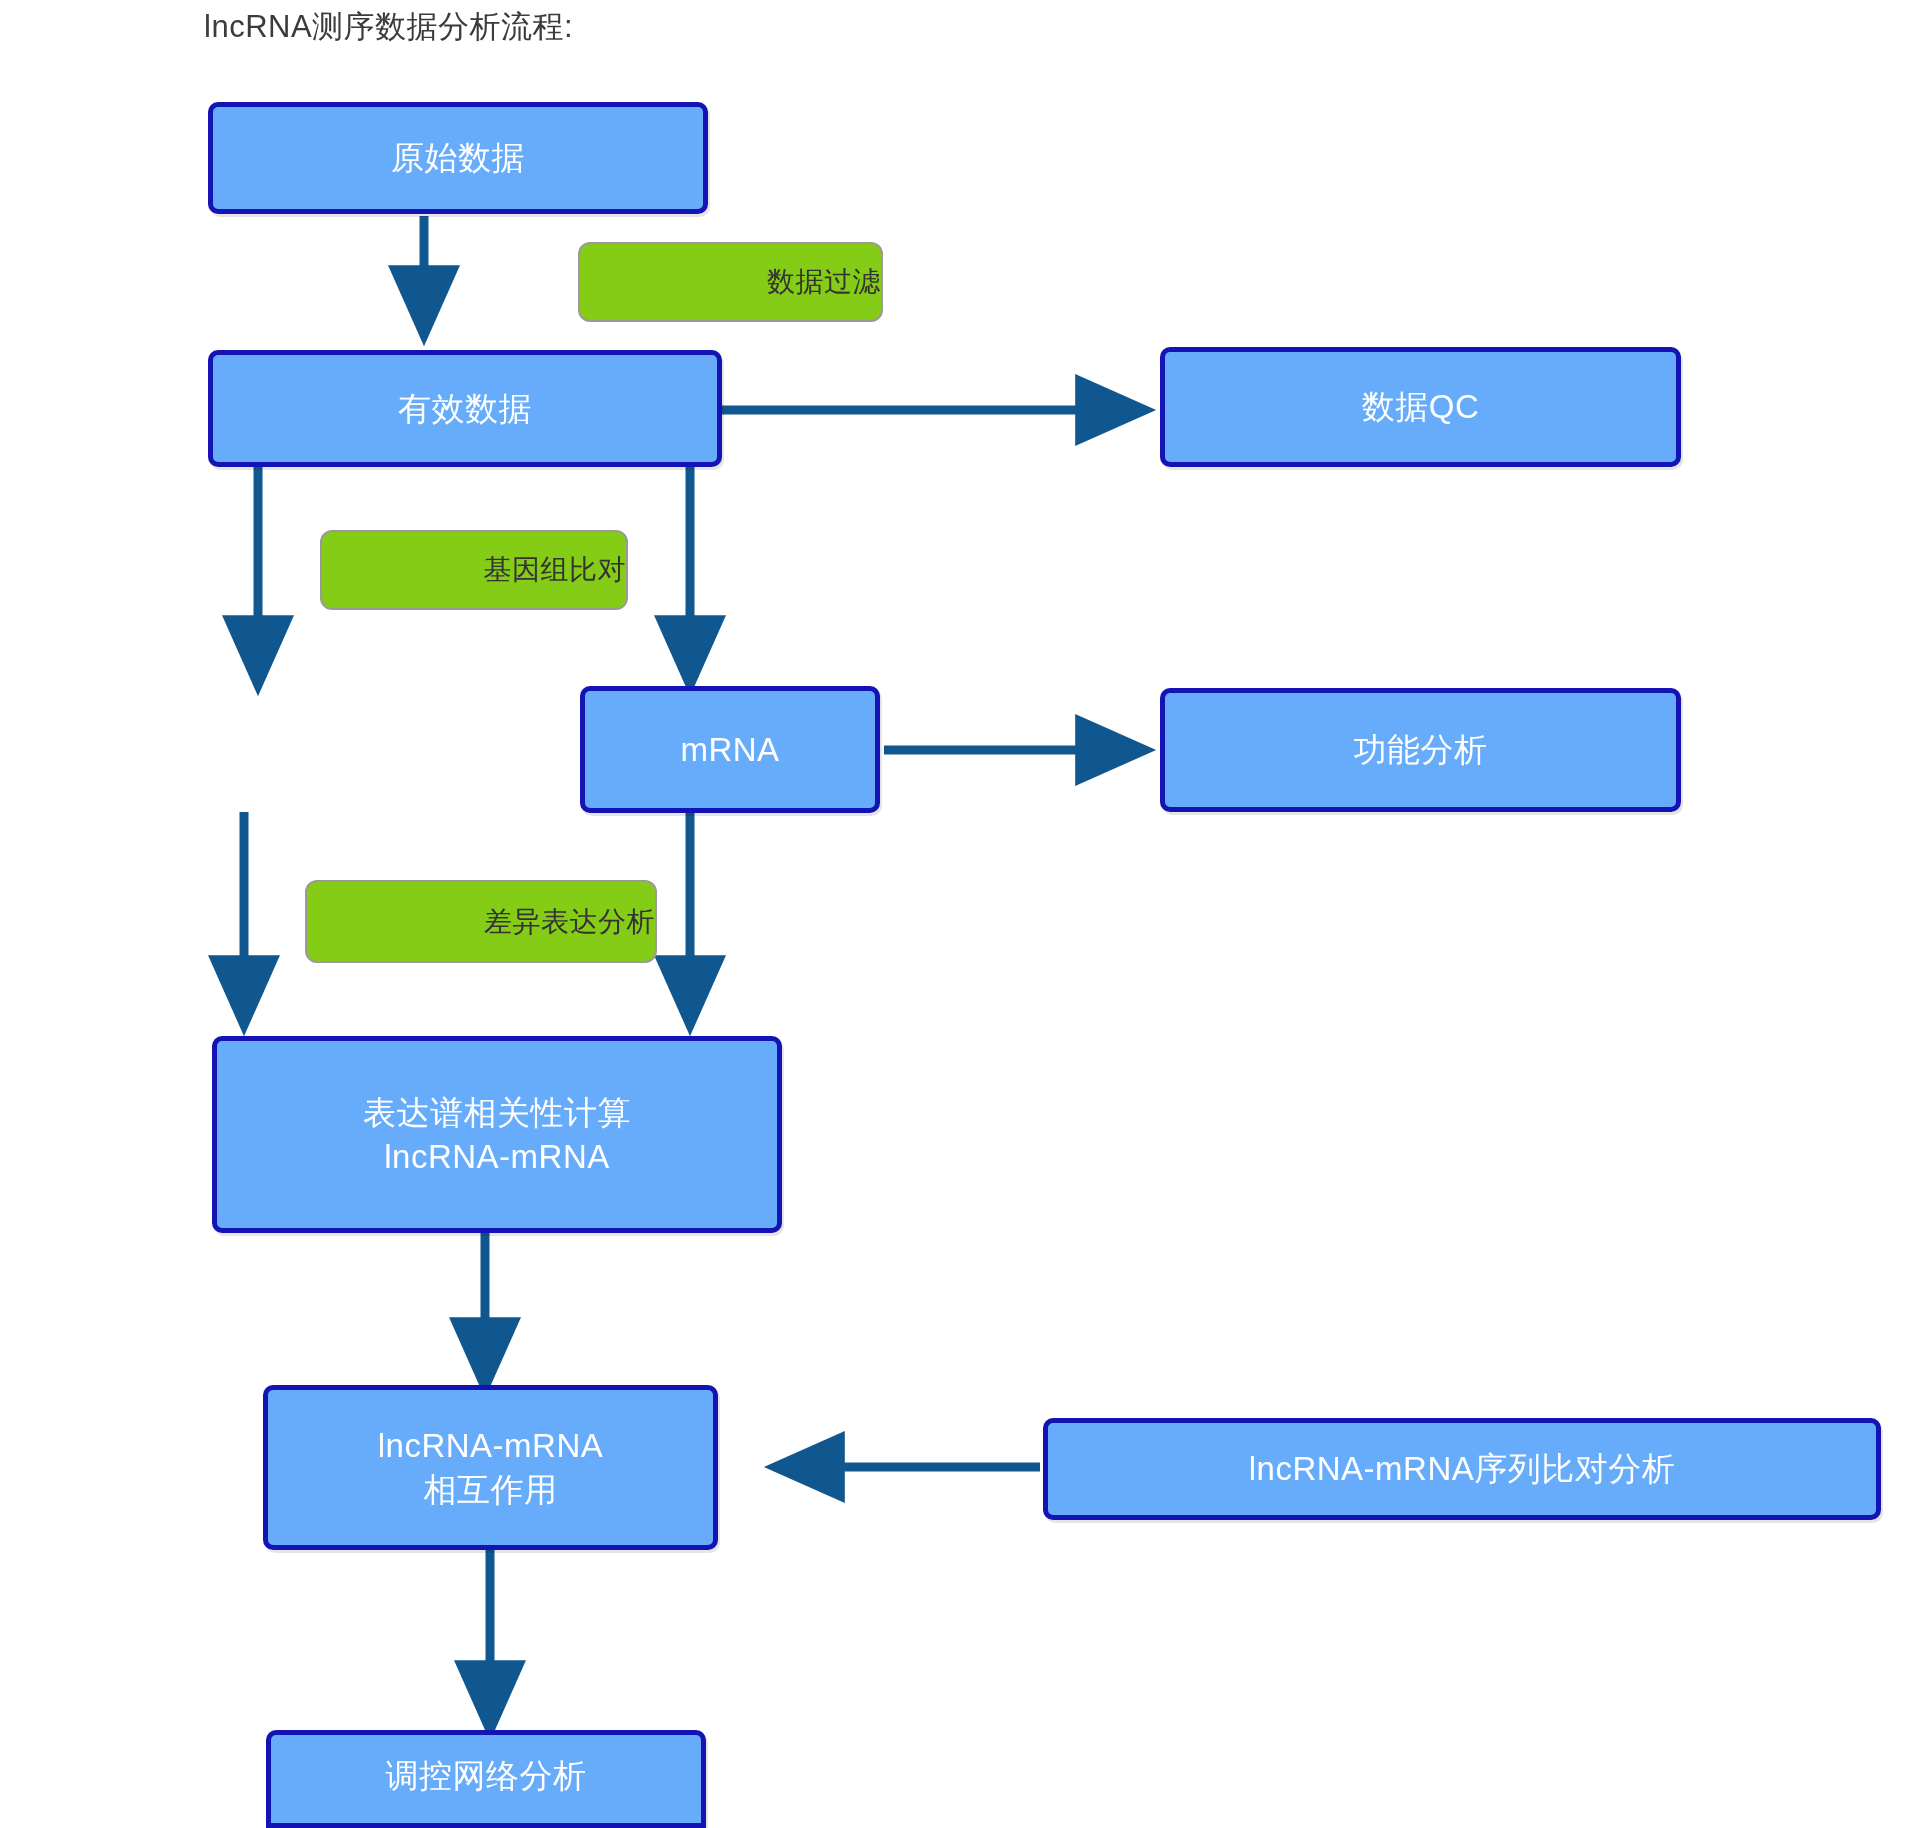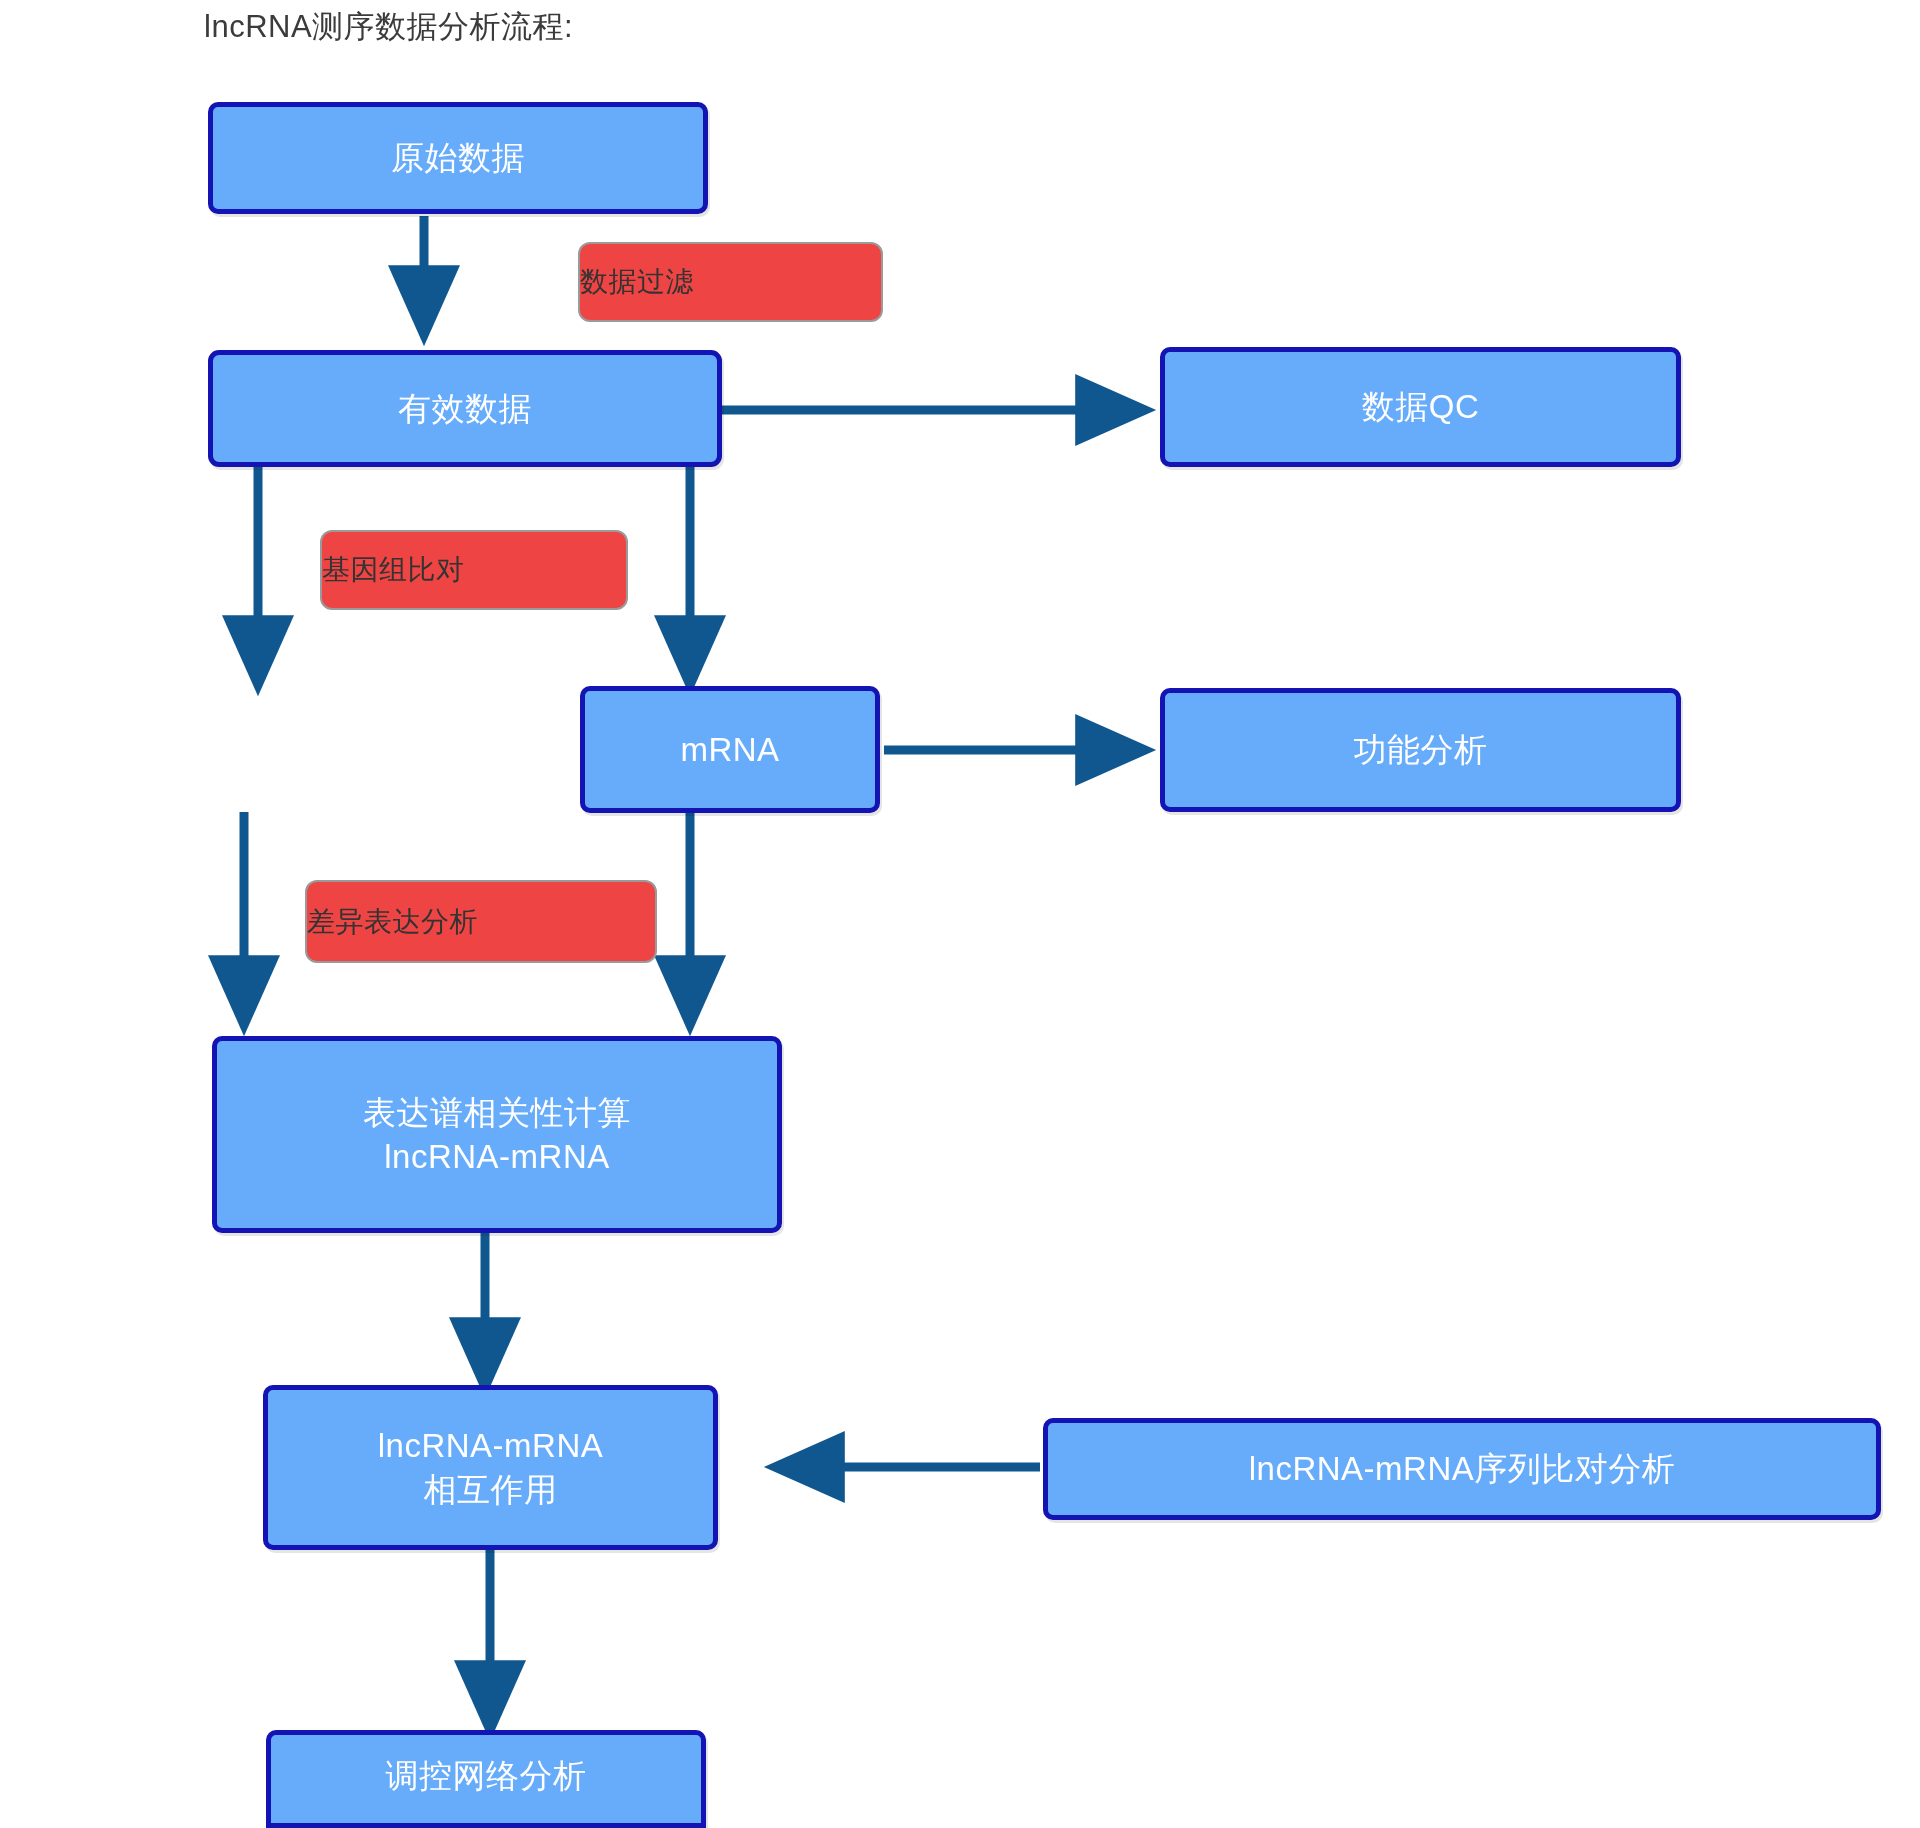--- a/index.html
+++ b/index.html
@@ -61,27 +61,27 @@
     width: 100%;
     padding: 0 14px;
   }
   .node .line2 {
     display: block;
   }
   
   .caption {
     position: absolute;
     box-sizing: border-box;
-    background: #ef4444;
+    background: #84cc16;
     border: 2px solid #9a9a9a;
     border-radius: 12px;
     color: #333333;
     display: flex;
     align-items: center;
-    justify-content: flex-start;
+    justify-content: flex-end;
     font-size: 28px;
     letter-spacing: 0.5px;
     z-index: 3;
     white-space: nowrap;
   }
 </style>
 </head>
 <body>
 
 <div id="canvas">
@@ -113,21 +113,21 @@
 
     <line x1="1040" y1="1467" x2="780" y2="1467" stroke="#11578f" stroke-width="9" marker-end="url(#arrowhead)"></line>
 
     <line x1="490" y1="1550" x2="490" y2="1725" stroke="#11578f" stroke-width="9" marker-end="url(#arrowhead)"></line>
   </svg>
 
   <div class="node" style="left:208px; top:102px; width:500px; height:112px;">
     <span class="node-text">原始数据</span>
   </div>
 
-  <div class="node" style="left:208px; top:350px; width:514px; height:117px;border-radius:11px;">
+  <div class="node" style="left:208px; top:350px; width:514px; height:117px;">
     <span class="node-text">有效数据</span>
   </div>
 
   <div class="node" style="left:1160px; top:347px; width:521px; height:120px;">
     <span class="node-text">数据QC</span>
   </div>
 
 
   <div class="node" style="left:580px; top:686px; width:300px; height:127px;">
     <span class="node-text">mRNA</span>

